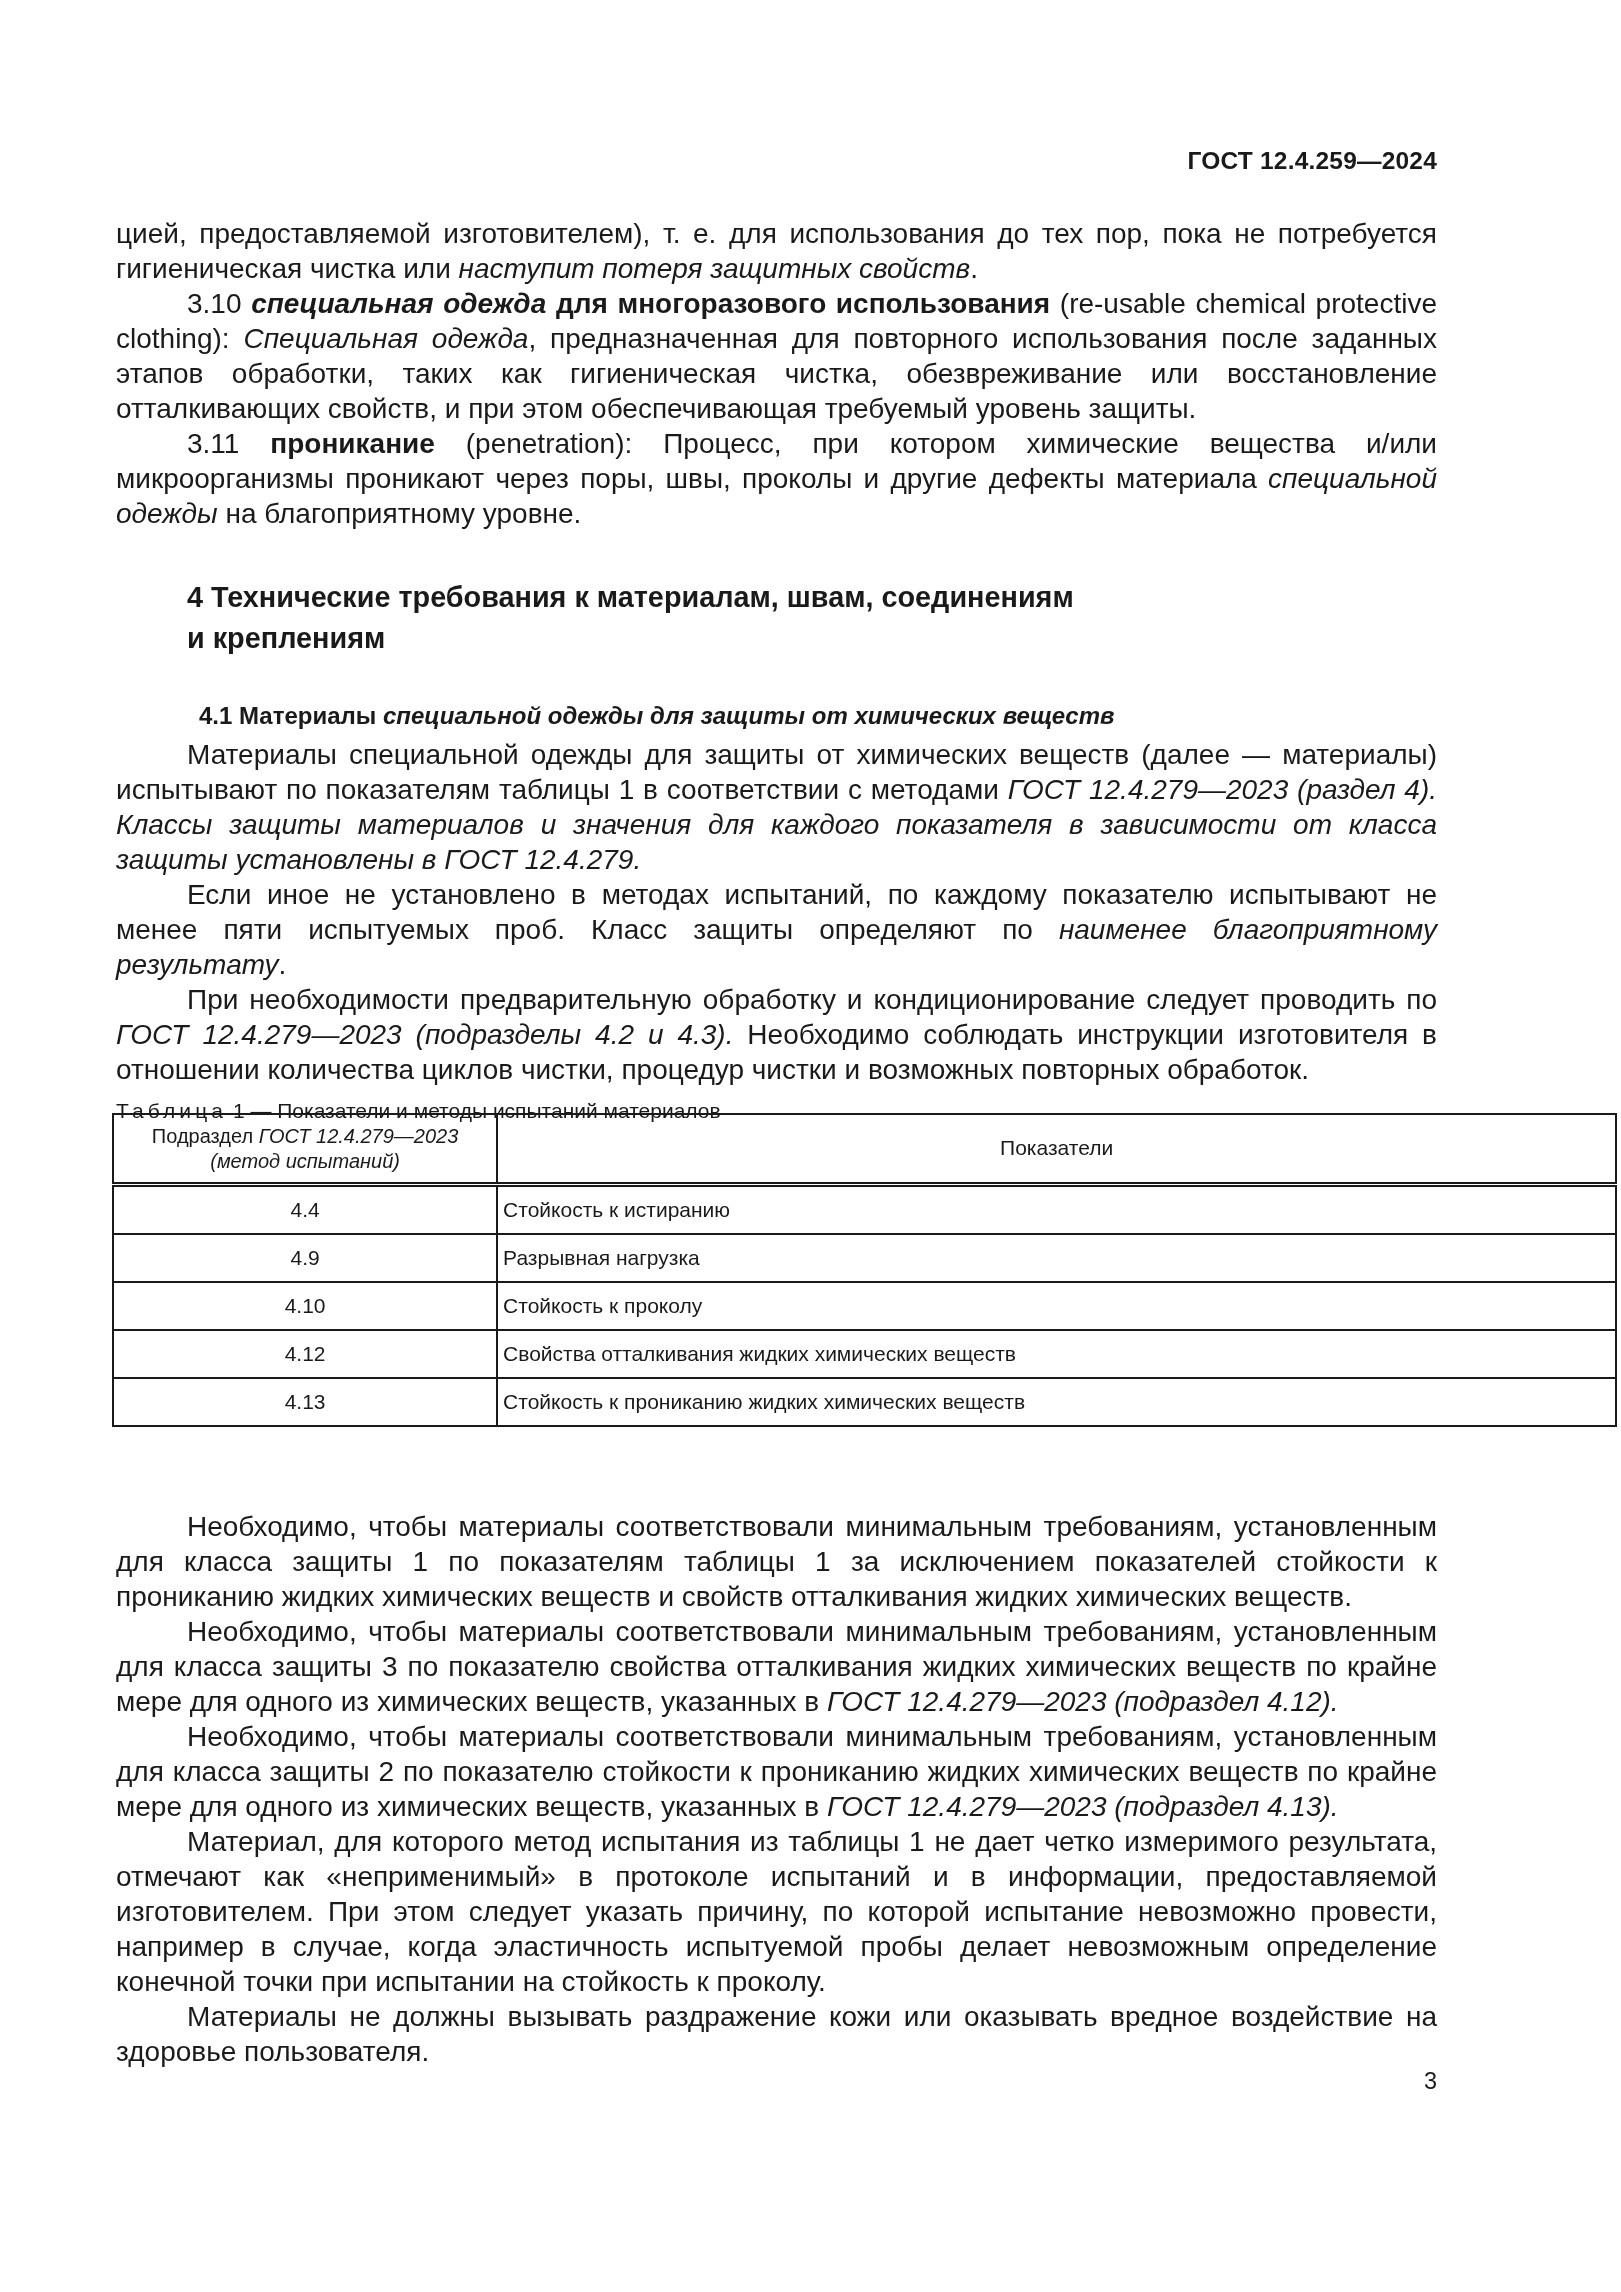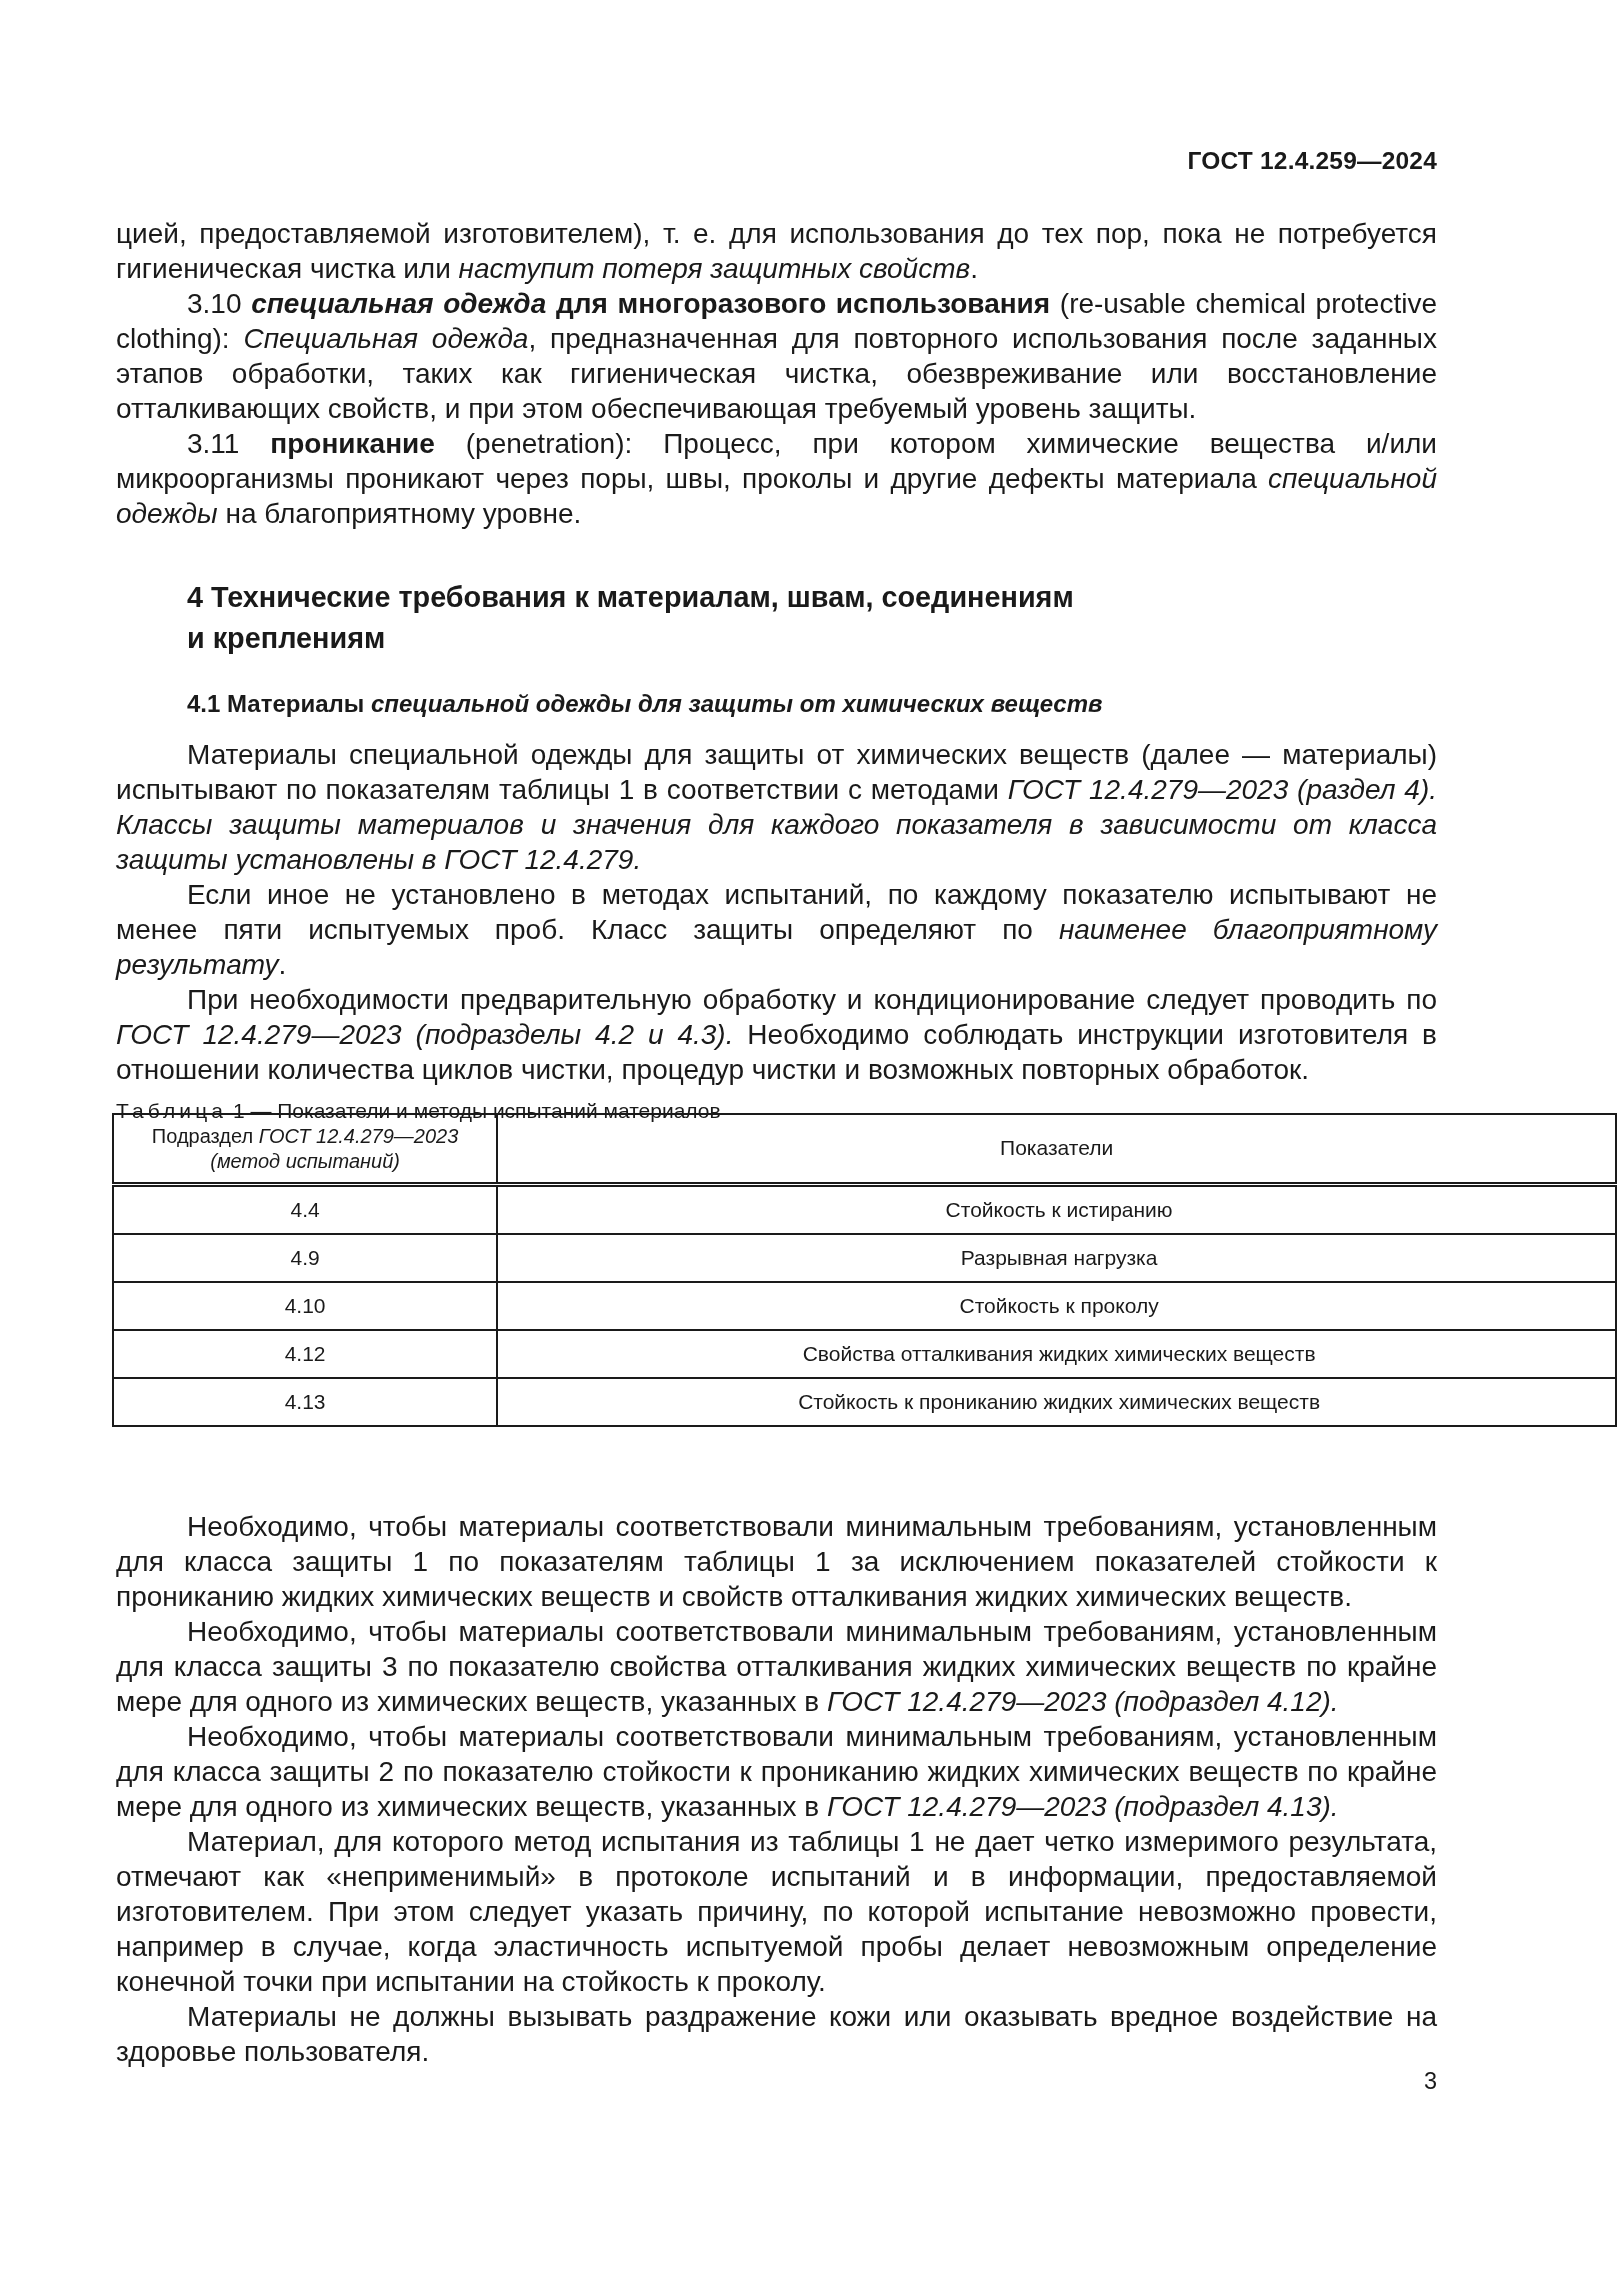--- a/index.html
+++ b/index.html
@@ -59,21 +59,21 @@
       margin: 0;
       transform: scaleX(0.96);
       transform-origin: left top;
     }
     .subsection-title {
       position: absolute;
       top: 686px;
       left: 71px;
       font-size: 24px;
       font-weight: bold;
-      margin: 0;
+      margin: 12px;
       line-height: 35px;
     }
     .block-mid {
       position: absolute;
       top: 737px;
       left: 0;
       width: 1321px;
     }
     .table-caption {
       position: absolute;
@@ -112,21 +112,21 @@
       height: 46px;
       border-bottom: 2.9px solid #1a1a1a;
       vertical-align: middle;
     }
     table.data-table td.code {
       text-align: center;
       width: 382px;
     }
     table.data-table td.ind {
       padding-left: 5px;
-      text-align: center;
+      text-align: left;
     }
     table.data-table th.col1 {
       width: 382px;
       font-size: 20px;
     }
     .block-bottom {
       position: absolute;
       top: 1509px;
       left: 0;
       width: 1321px;

